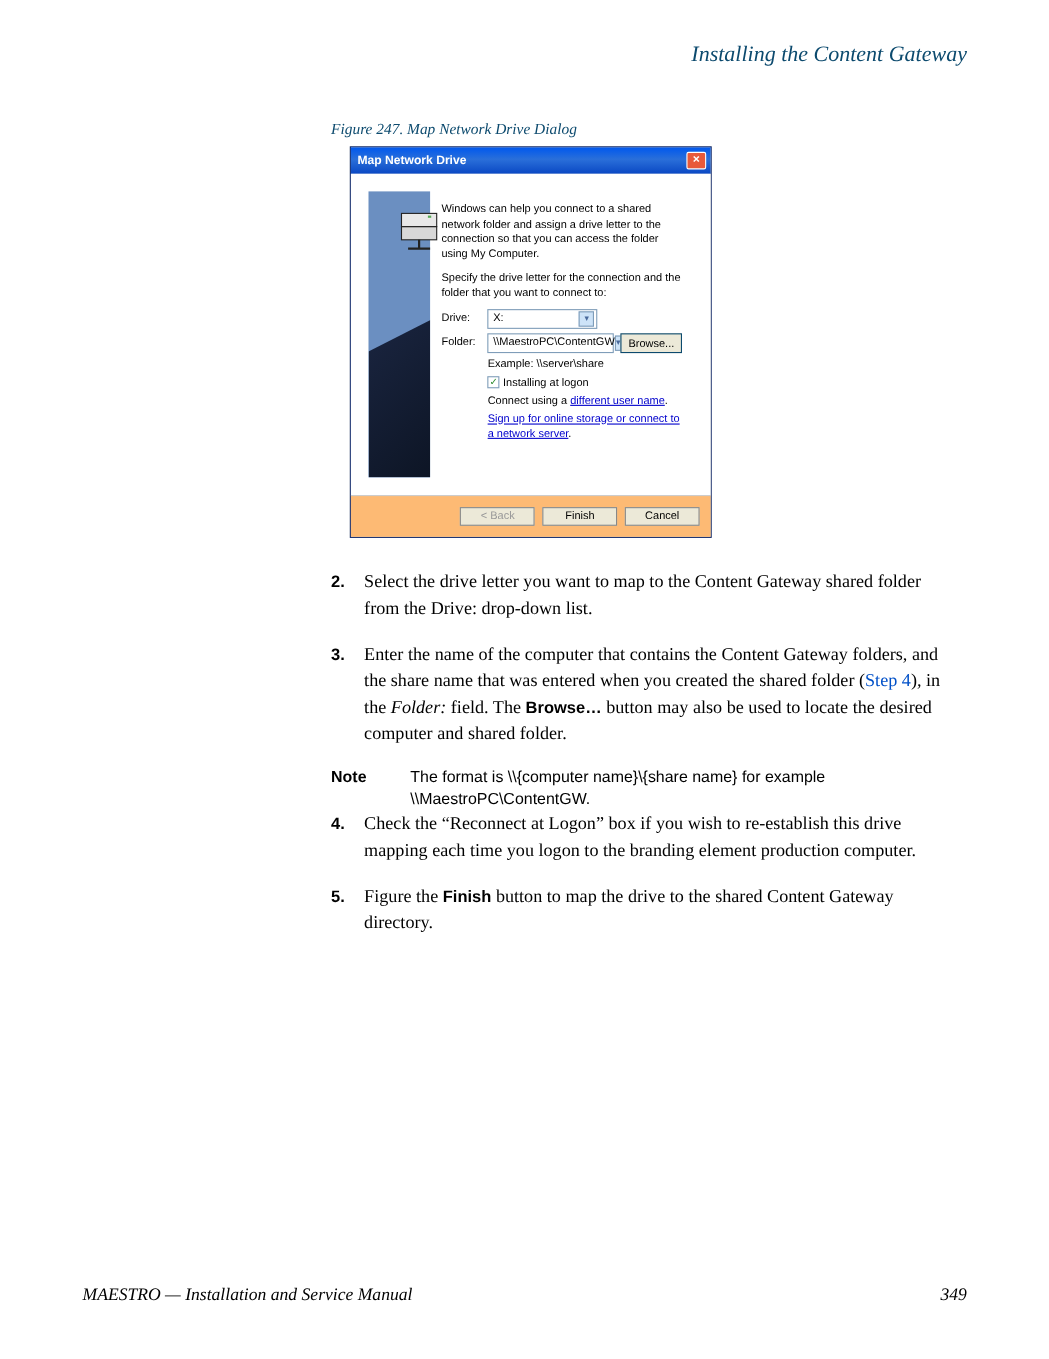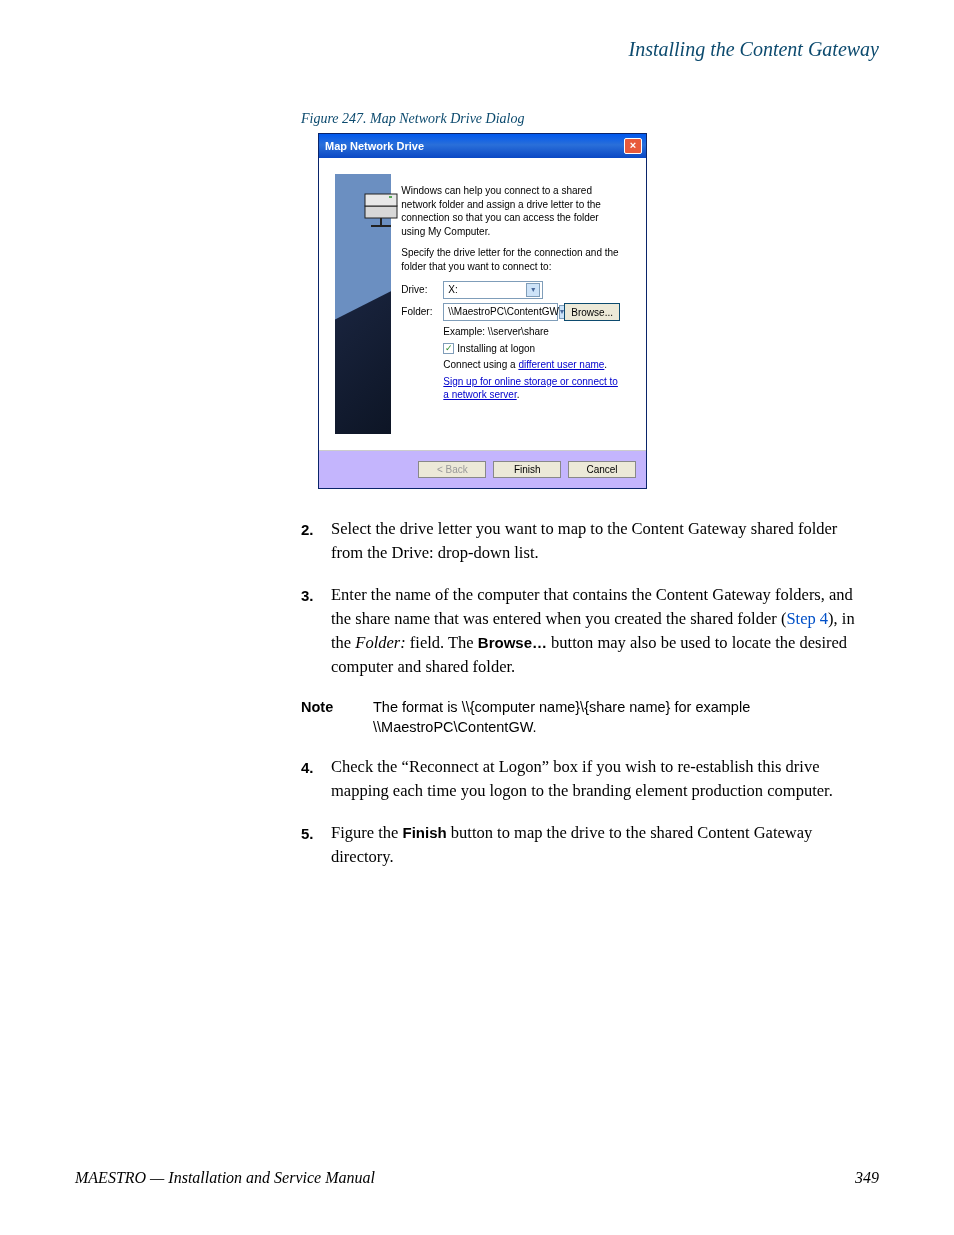--- a/index.html
+++ b/index.html
@@ -152,21 +152,21 @@
       vertical-align: middle;
       margin-right: 3px;
       background: #fff;
       color: #2a8a2a;
       text-align: center;
       line-height: 9px;
       font-size: 9px;
     }
     .dlink { color: #0000cc; text-decoration: underline; cursor: pointer; }
     .dialog-footer {
-      background: #c4b5fd;
+      background: #fdba74;
       border-top: 1px solid #ccc;
       padding: 10px;
       text-align: right;
     }
     .dlg-btn {
       border: 1px solid #888;
       background: #ece9d8;
       padding: 2px 0;
       width: 68px;
       font-size: 10px;
@@ -190,21 +190,20 @@
       font-weight: bold;
       width: 30px;
       flex-shrink: 0;
       font-family: Arial, Helvetica, sans-serif;
       font-size: 15px;
       padding-top: 2px;
     }
     .list-item .txt { flex: 1; }
     .note-row {
       display: flex;
-      margin-bottom: 18px;
       font-family: Arial, Helvetica, sans-serif;
       font-size: 14.5px;
       line-height: 1.4;
     }
     .note-lbl {
       font-weight: bold;
       width: 72px;
       flex-shrink: 0;
     }
     .note-txt { flex: 1; }

